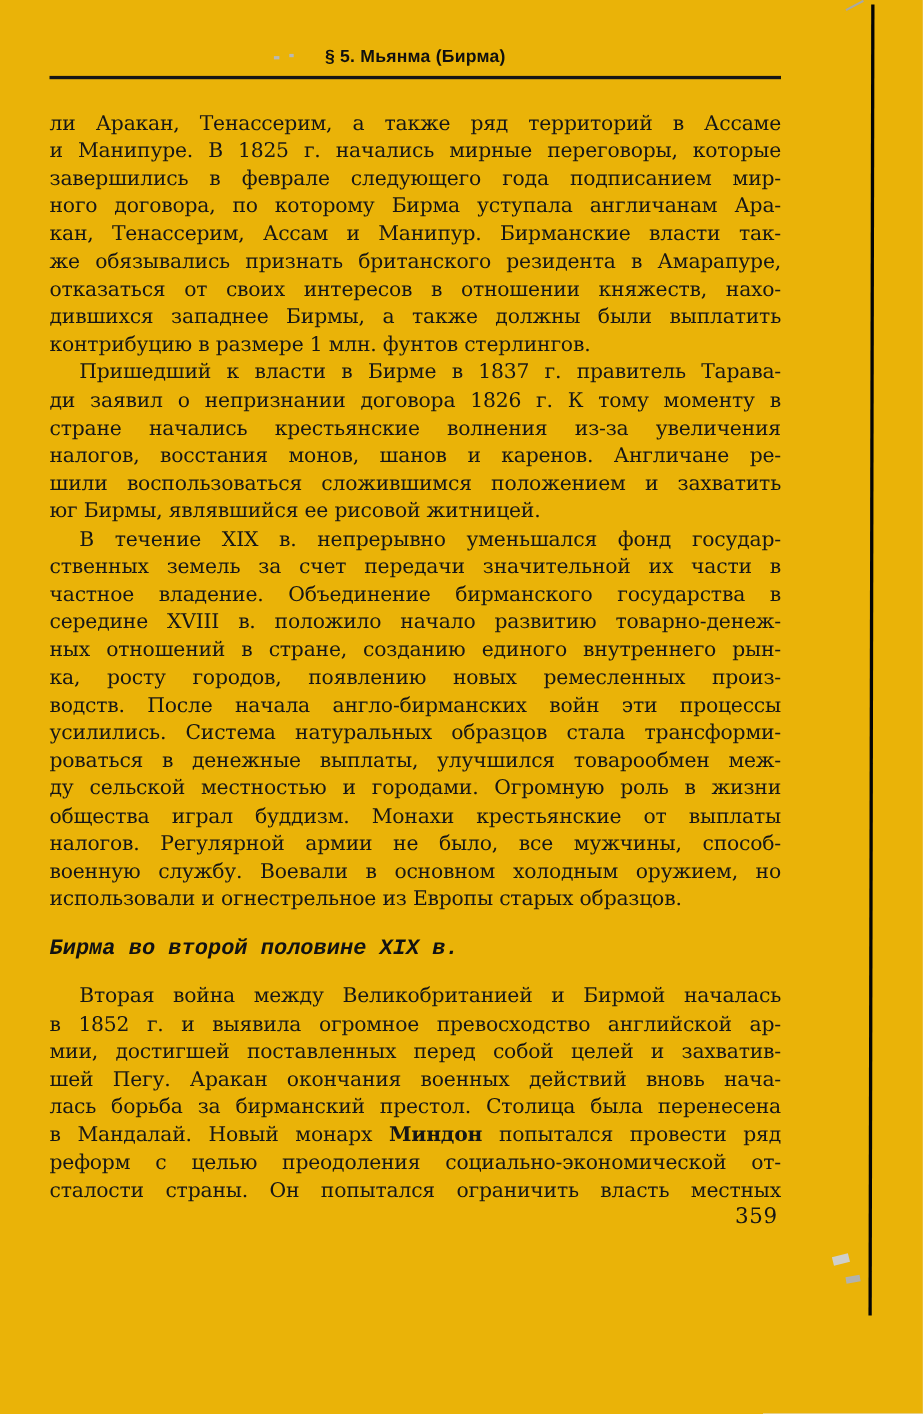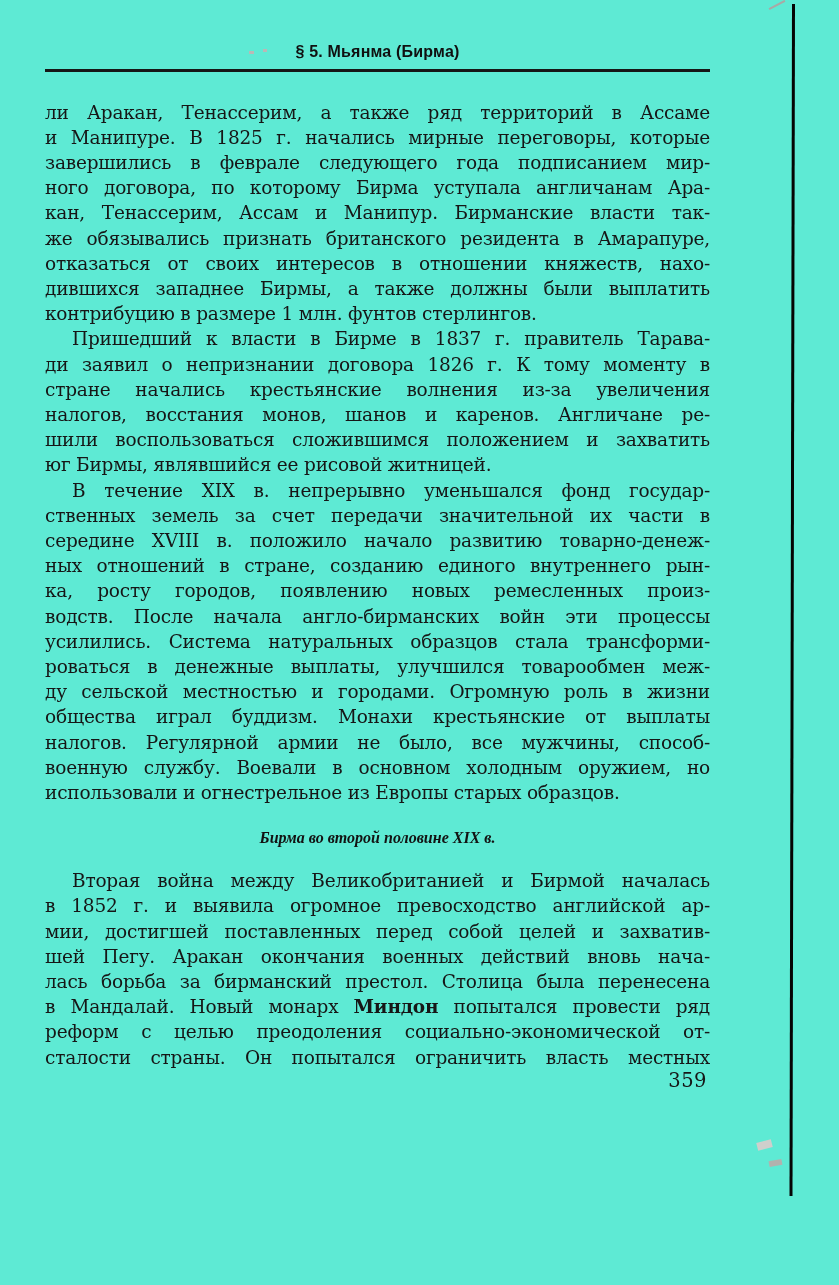--- a/index.html
+++ b/index.html
@@ -1,39 +1,39 @@
 <!DOCTYPE html>
 <html><head>
 <meta charset="utf-8">
 <style>
   html,body { margin:0; padding:0; background:#e8e8e8; }
   .page {
     position:relative; width:839px; height:1285px;
-    background:#5eead4; overflow:hidden;
+    background:#eab308; overflow:hidden;
     font-family:"DejaVu Serif", serif; color:#161616;
   }
   .column { position:absolute; left:45px; top:0; width:665px; }
   .running-header {
     margin-top:42px; text-align:center;
     font-family:"Liberation Sans", sans-serif; font-weight:bold;
     font-size:16px; line-height:20px; color:#101010; letter-spacing:0.2px;
   }
   .header-rule { margin-top:7px; height:2.5px; background:#161616; }
   .para { font-size:18.5px; line-height:25.2px; letter-spacing:-0.2px; }
   .jline { text-align:justify; text-align-last:justify; }
   .jline.lastline { text-align-last:left; }
   .jline.indent { padding-left:27px; }
   .para b { font-weight:bold; }
   .b0 { margin-top:28px; }
   .b3 { margin-top:18px; }
   .b4 { margin-top:15px; }
   .section-heading {
-    text-align:center; line-height:30px;
-    font-family:Liberation Serif, serif;
-    font-weight:bold; font-style:italic; font-size:16px; color:#121212;
+    text-align:left; line-height:30px;
+    font-family:Liberation Mono, monospace;
+    font-weight:bold; font-style:italic; font-size:20px; color:#121212;
   }
   .page-number {
     text-align:right; padding-right:3px;
     font-size:19.5px; line-height:22px; letter-spacing:0.5px;
   }
   .edge-line {
     position:absolute; left:791.5px; top:4px; width:2.5px; height:1192px;
     background:#050505; transform:rotate(0.12deg); transform-origin:top left;
   }
   .speck { position:absolute; background:#b9b9b6; }
@@ -66,20 +66,21 @@
           <div class="jline indent">Пришедший к власти в Бирме в 1837 г. правитель Тарава-</div>
           <div class="jline">ди заявил о непризнании договора 1826 г. К тому моменту в</div>
           <div class="jline">стране начались крестьянские волнения из-за увеличения</div>
           <div class="jline">налогов, восстания монов, шанов и каренов. Англичане ре-</div>
           <div class="jline">шили воспользоваться сложившимся положением и захватить</div>
           <div class="jline lastline">юг Бирмы, являвшийся ее рисовой житницей.</div>
         </div>
         <div class="para b2">
           <div class="jline indent">В течение XIX в. непрерывно уменьшался фонд государ-</div>
           <div class="jline">ственных земель за счет передачи значительной их части в</div>
+          <div class="jline">частное владение. Объединение бирманского государства в</div>
           <div class="jline">середине XVIII в. положило начало развитию товарно-денеж-</div>
           <div class="jline">ных отношений в стране, созданию единого внутреннего рын-</div>
           <div class="jline">ка, росту городов, появлению новых ремесленных произ-</div>
           <div class="jline">водств. После начала англо-бирманских войн эти процессы</div>
           <div class="jline">усилились. Система натуральных образцов стала трансформи-</div>
           <div class="jline">роваться в денежные выплаты, улучшился товарообмен меж-</div>
           <div class="jline">ду сельской местностью и городами. Огромную роль в жизни</div>
           <div class="jline">общества играл буддизм. Монахи крестьянские от выплаты</div>
           <div class="jline">налогов. Регулярной армии не было, все мужчины, способ-</div>
           <div class="jline">военную службу. Воевали в основном холодным оружием, но</div>

